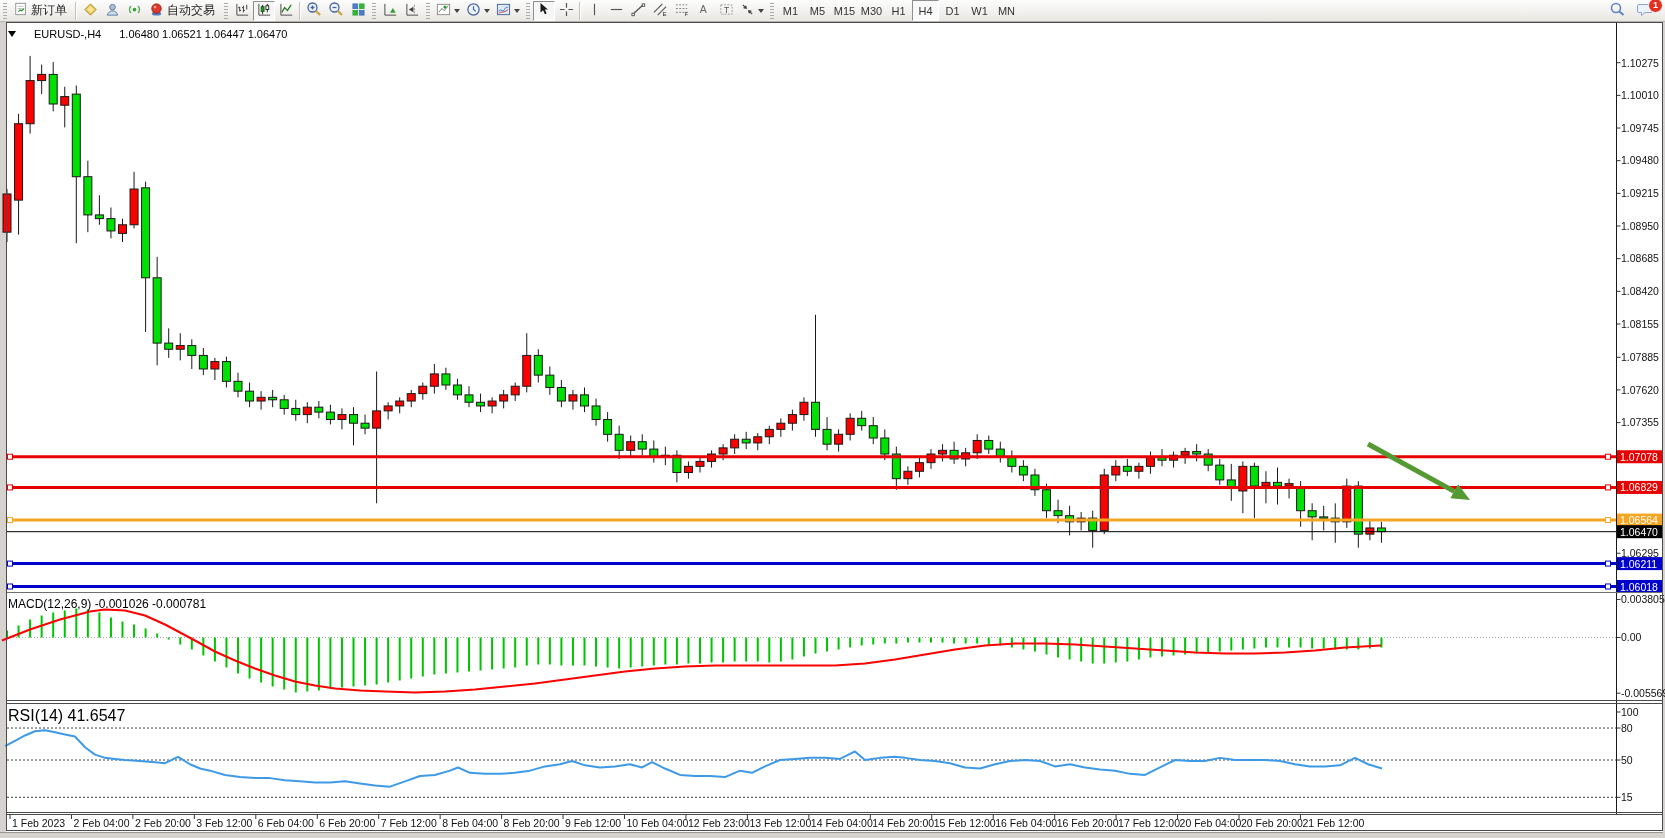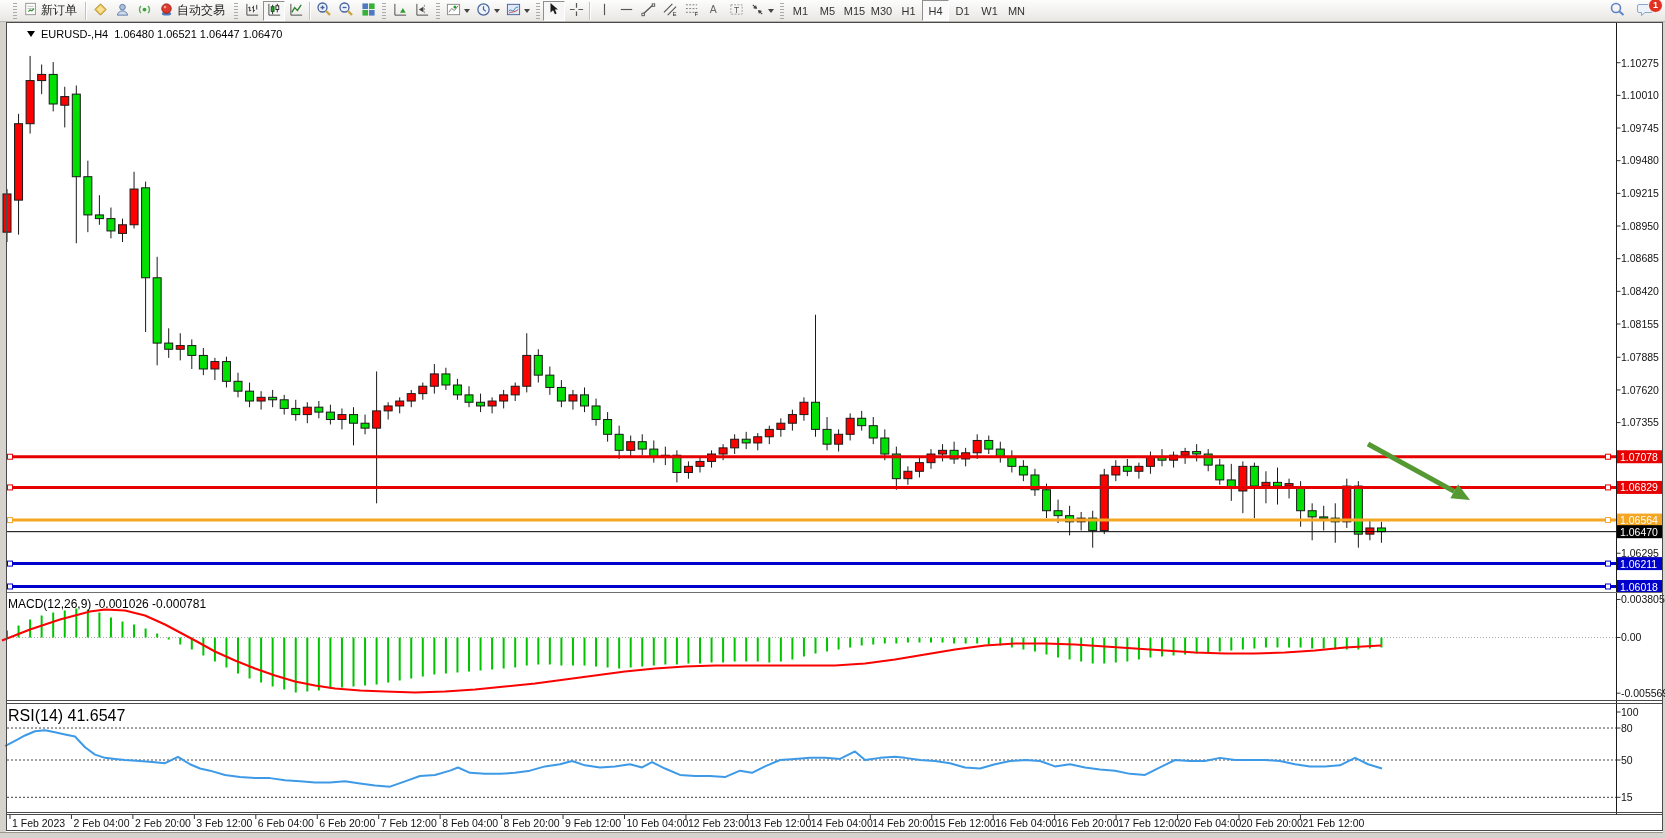--- a/index.html
+++ b/index.html
@@ -1,20 +1,20 @@
 <!DOCTYPE html>
 <html><head>
 <meta charset="utf-8">
 <style>
   html,body{margin:0;padding:0;background:#d6d3ce;font-family:"Liberation Sans",sans-serif;}
   #app{position:relative;width:1665px;height:838px;background:#d6d3ce;overflow:hidden;}
   
   #toolbar{position:absolute;left:0;top:0;width:1665px;height:22px;
     background:linear-gradient(#fdfdfd,#e9e7e3);border-bottom:1px solid #b8b5b0;
-    display:flex;align-items:center;padding-left:10px;box-sizing:border-box;z-index:5;}
+    display:flex;align-items:center;padding-left:0;box-sizing:border-box;z-index:5;}
   .tb-grip{width:4px;height:16px;margin:0 3px;
     background:repeating-linear-gradient(to bottom,#aaa 0 1px,transparent 1px 3px);}
   .tb-sep{width:1px;height:18px;background:#c3c0bb;border-right:1px solid #fff;margin:0 2px;}
   .tb-btn{height:20px;min-width:22px;display:flex;align-items:center;justify-content:center;
     border:1px solid transparent;box-sizing:border-box;padding:0 2px;color:#222;font-size:12px;cursor:default;}
   .tb-btn.textbtn{padding:0 5px 0 3px;gap:3px;white-space:nowrap;}
   .tb-btn.pressed{background:#f6f6f6;border-color:#8f8f8f #ffffff #ffffff #8f8f8f;}
   .tf-btn{height:21px;width:27px;display:flex;align-items:center;justify-content:center;
     font-size:11px;color:#333;border:1px solid transparent;box-sizing:border-box;}
   .tf-btn.active{background:#fafafa;border-color:#8f8f8f #ffffff #ffffff #8f8f8f;}
@@ -26,21 +26,21 @@
     background:#e03123;color:#fff;font-size:9px;font-weight:bold;display:flex;align-items:center;justify-content:center;
     border:1px solid #fff;}
   
   #chartwin{position:absolute;left:6px;top:22px;width:1657px;height:810px;background:#fff;}
   #left-edge{position:absolute;left:0;top:22px;width:6px;height:816px;background:#d6d3ce;
     border-right:1px solid #9a978f;}
   #bottom-edge{position:absolute;left:0;top:832px;width:1665px;height:6px;background:#d6d3ce;border-top:1px solid #9a978f;}
   #right-edge{position:absolute;left:1663px;top:22px;width:2px;height:816px;background:#d6d3ce;}
   #chart-svg{position:absolute;left:0;top:0;}
   .ovl{position:absolute;color:#000;font-size:11px;white-space:nowrap;z-index:3;}
-  #chart-title{left:27px;top:6px;display:flex;align-items:center;gap:6px;}
+  #chart-title{left:8px;top:6px;display:flex;align-items:center;gap:18px;}
   #title-tri{width:0;height:0;border-left:4px solid transparent;border-right:4px solid transparent;border-top:6px solid #000;}
   #macd-label{left:8px;top:576px;font-size:12px;}
   #rsi-label{left:4px;top:686px;font-size:16px;}
   svg text{font-family:"Liberation Sans",sans-serif;}
 </style>
 </head>
 <body>
 
 <div id="app">
 

